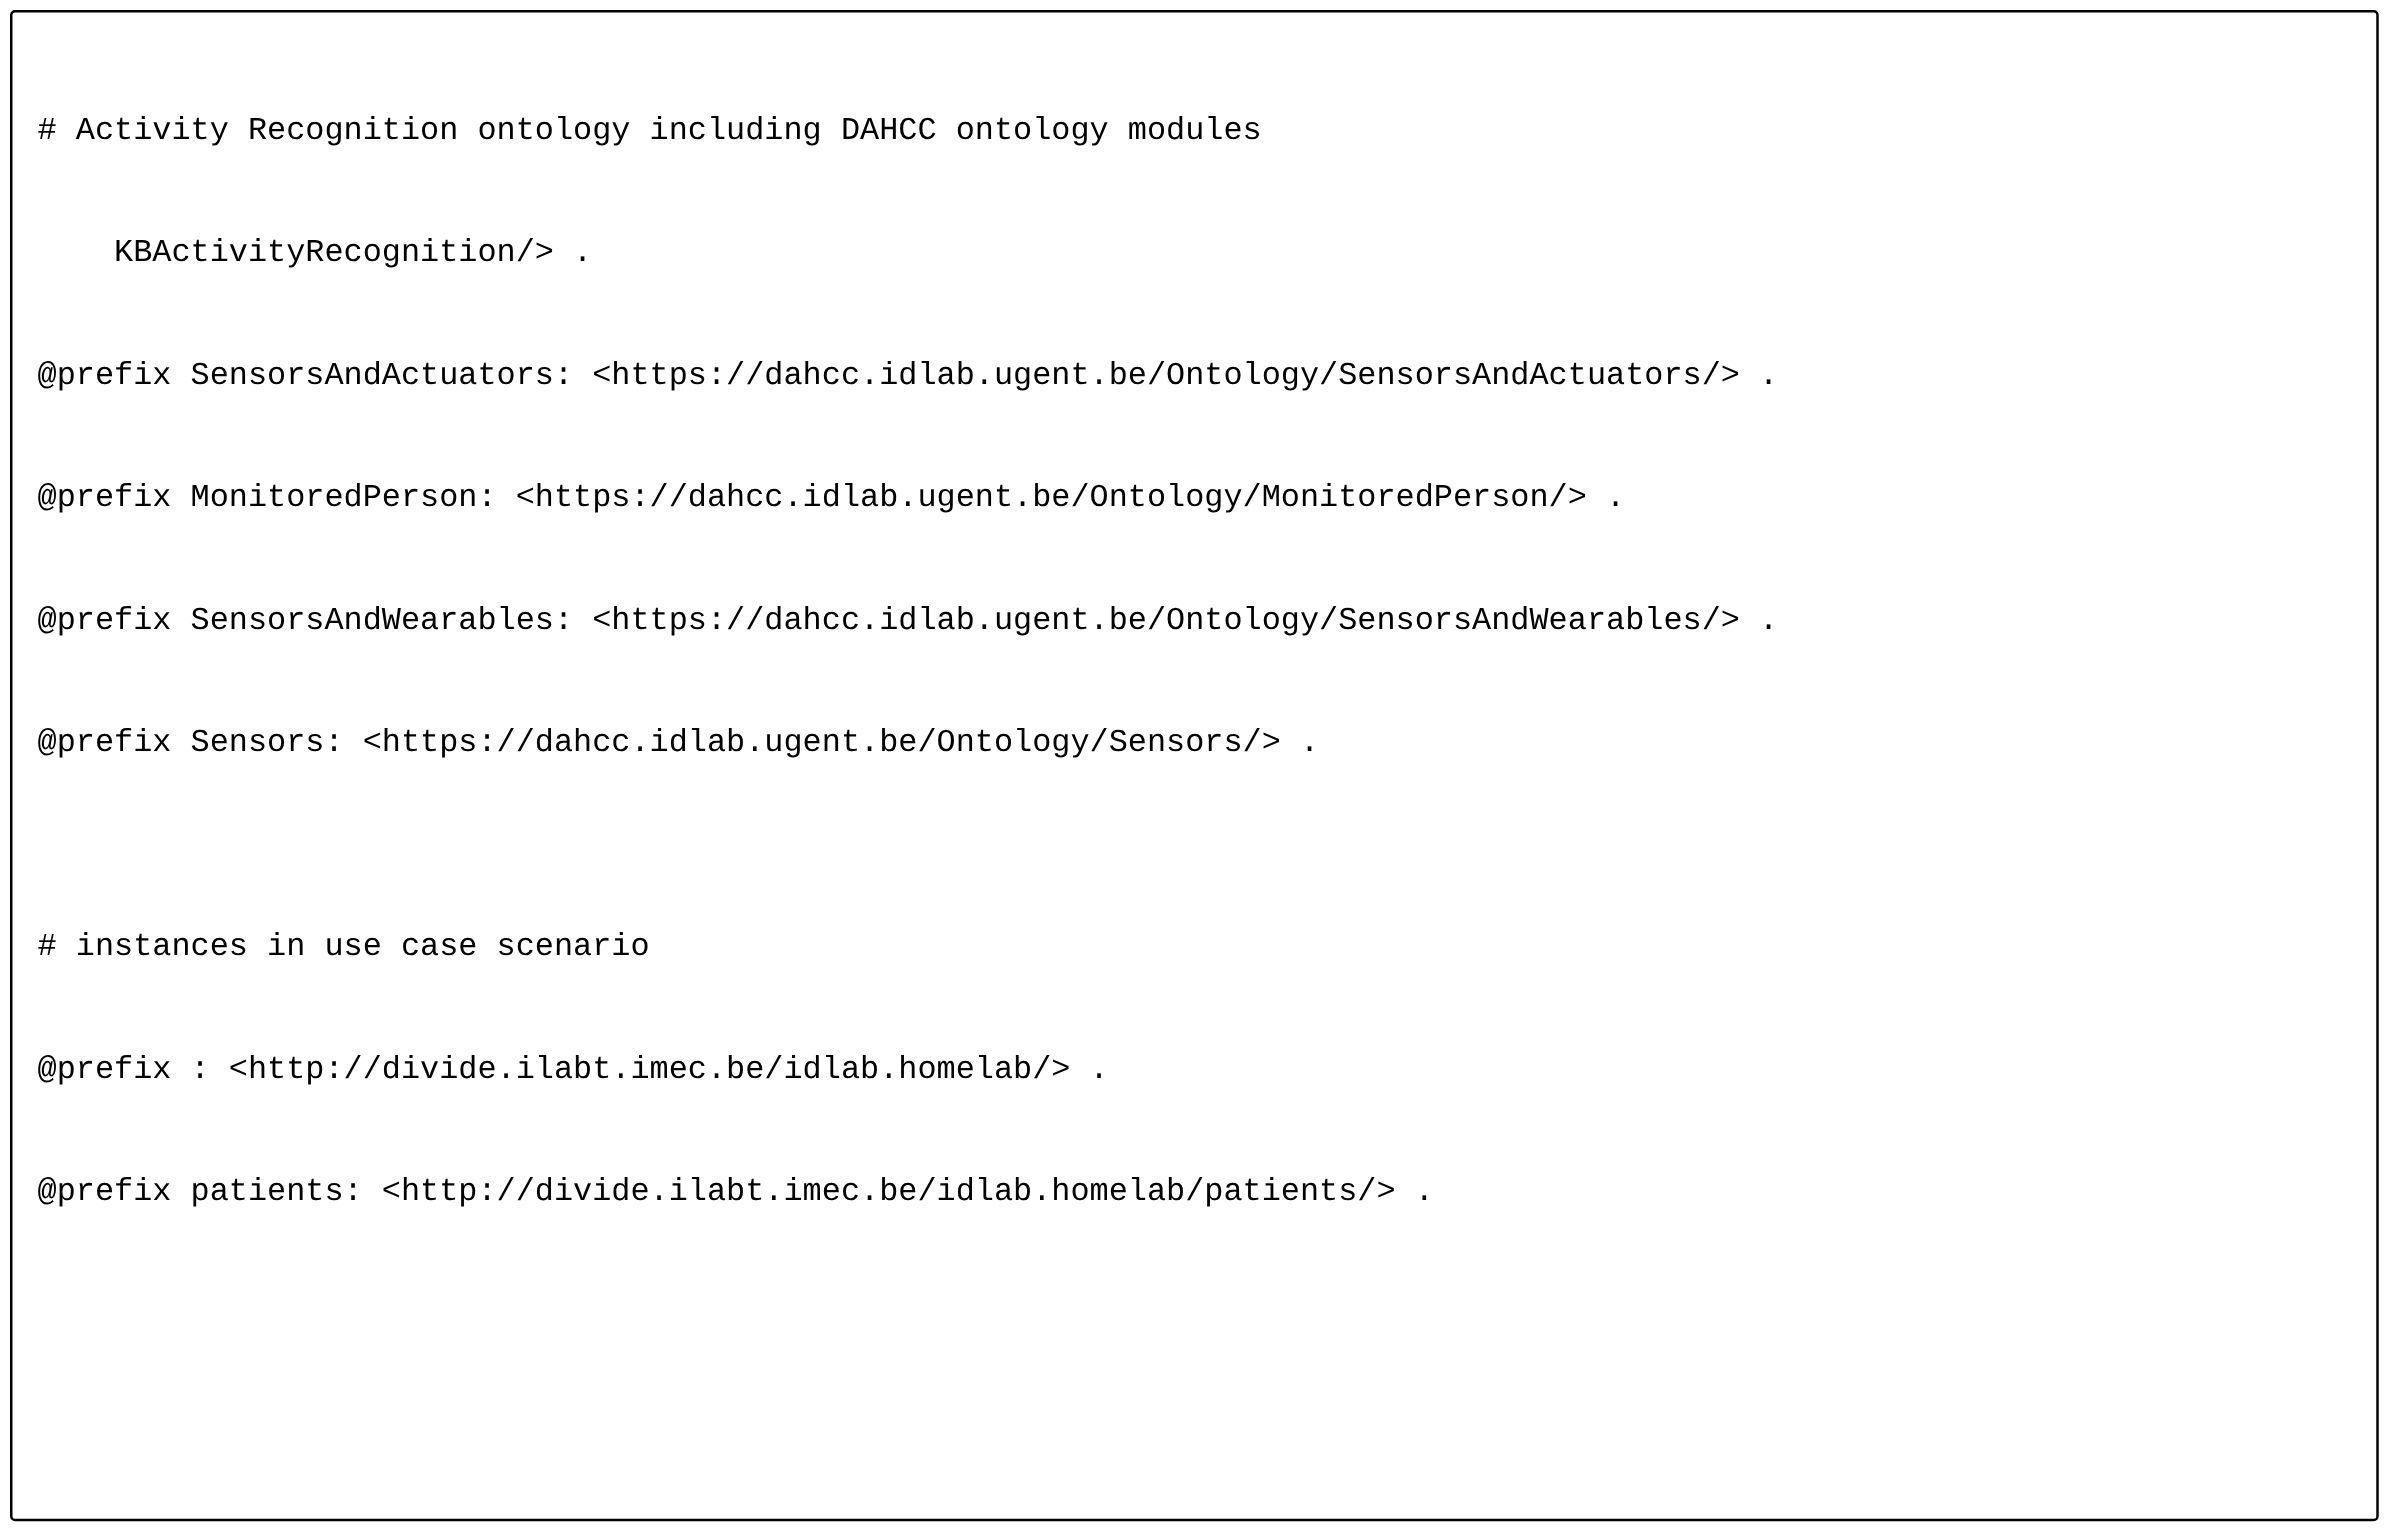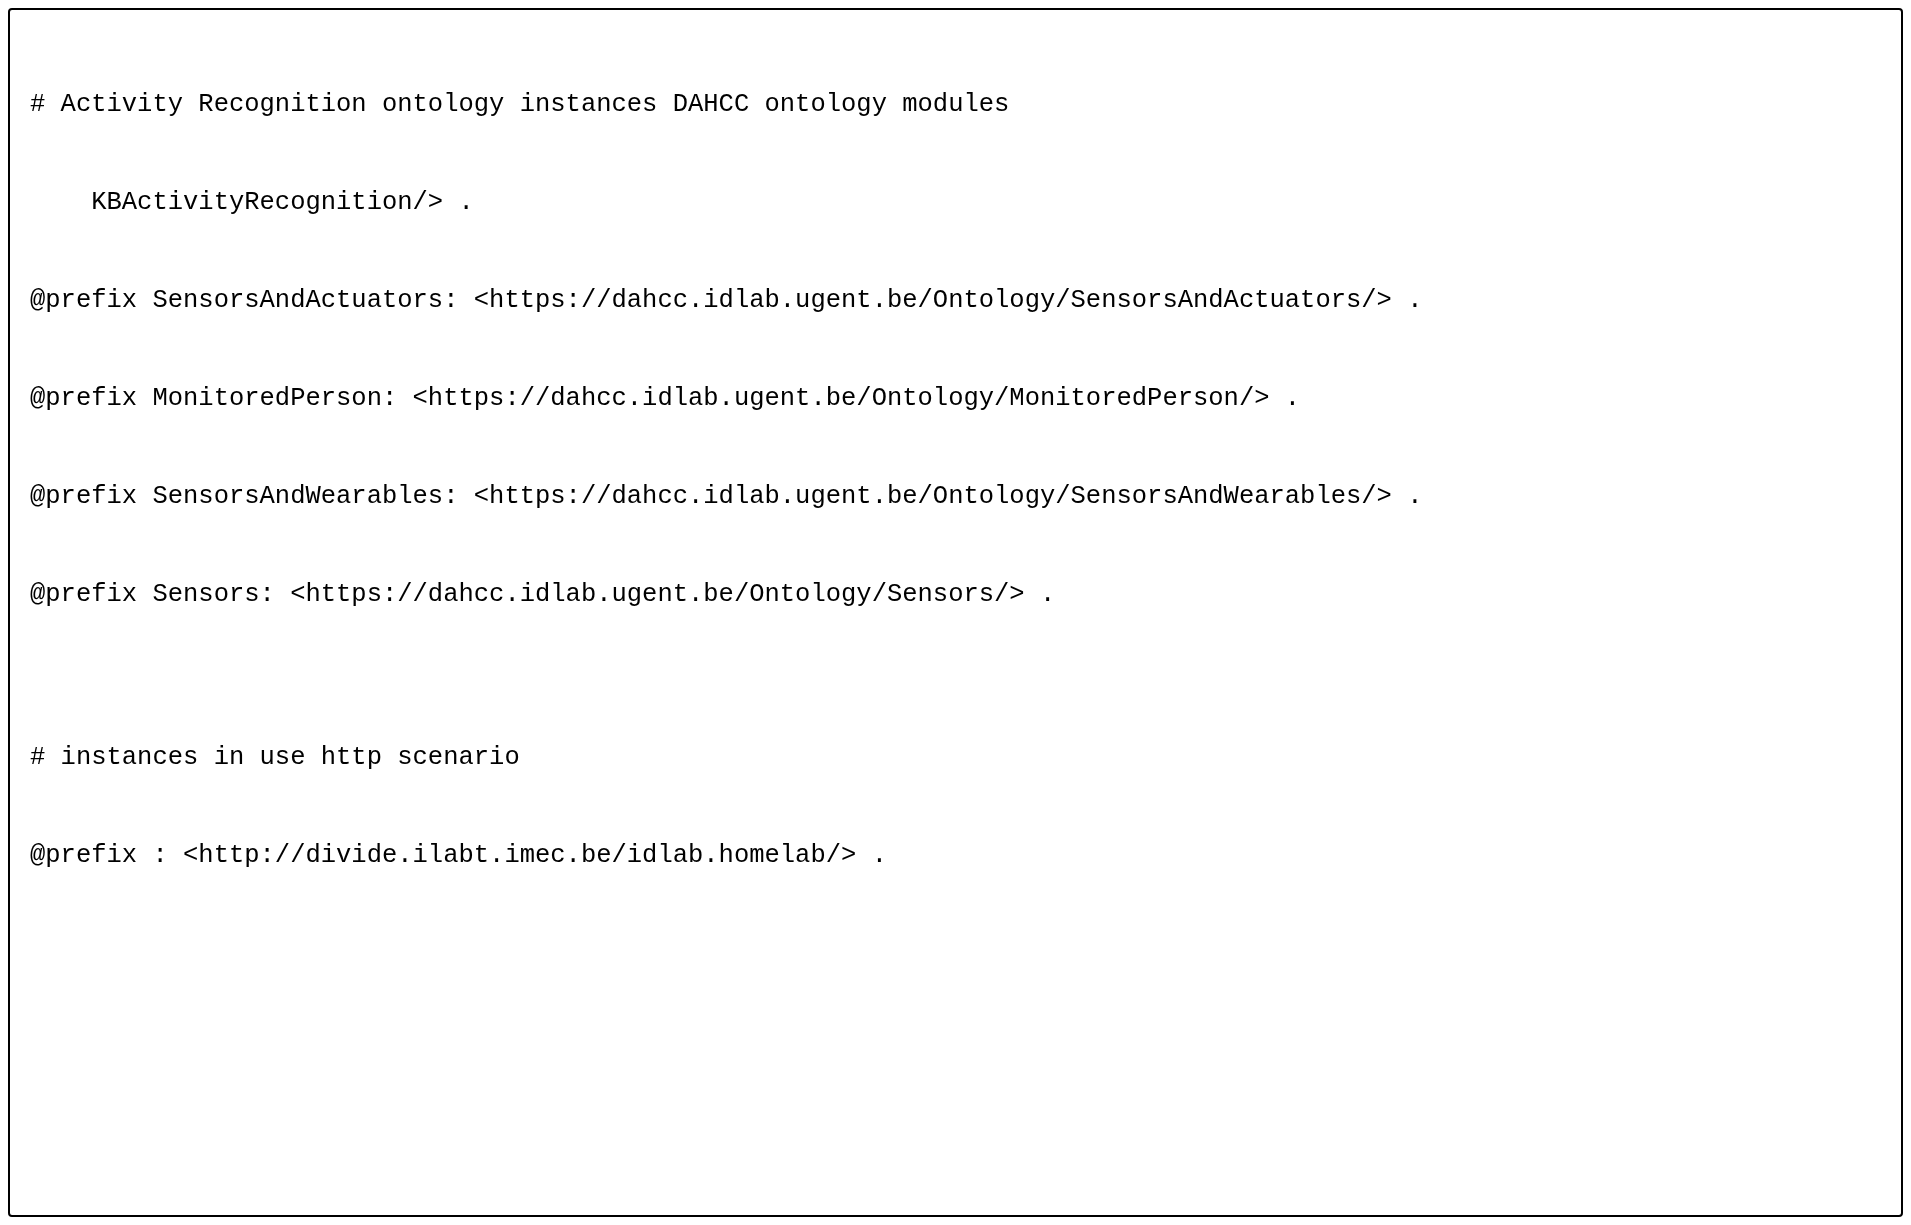--- a/index.html
+++ b/index.html
@@ -25,29 +25,30 @@
       overflow: hidden;
     }
     .code-box span {
       display: block;
     }
   </style>
 </head>
 <body>
 
 <div class="code-box">
-  <span># Activity Recognition ontology instances DAHCC ontology modules</span>
+  <span># Activity Recognition ontology including DAHCC ontology modules</span>
   <span>    KBActivityRecognition/&gt; .</span>
   <span>@prefix SensorsAndActuators: &lt;https://dahcc.idlab.ugent.be/Ontology/SensorsAndActuators/&gt; .</span>
   <span>@prefix MonitoredPerson: &lt;https://dahcc.idlab.ugent.be/Ontology/MonitoredPerson/&gt; .</span>
   <span>@prefix SensorsAndWearables: &lt;https://dahcc.idlab.ugent.be/Ontology/SensorsAndWearables/&gt; .</span>
   <span>@prefix Sensors: &lt;https://dahcc.idlab.ugent.be/Ontology/Sensors/&gt; .</span>
   <span></span>
-  <span># instances in use http scenario</span>
+  <span># instances in use case scenario</span>
   <span>@prefix : &lt;http://divide.ilabt.imec.be/idlab.homelab/&gt; .</span>
+  <span>@prefix patients: &lt;http://divide.ilabt.imec.be/idlab.homelab/patients/&gt; .</span>
   
   
   <span></span>
   
   
   
   
   
   <span></span>
   

